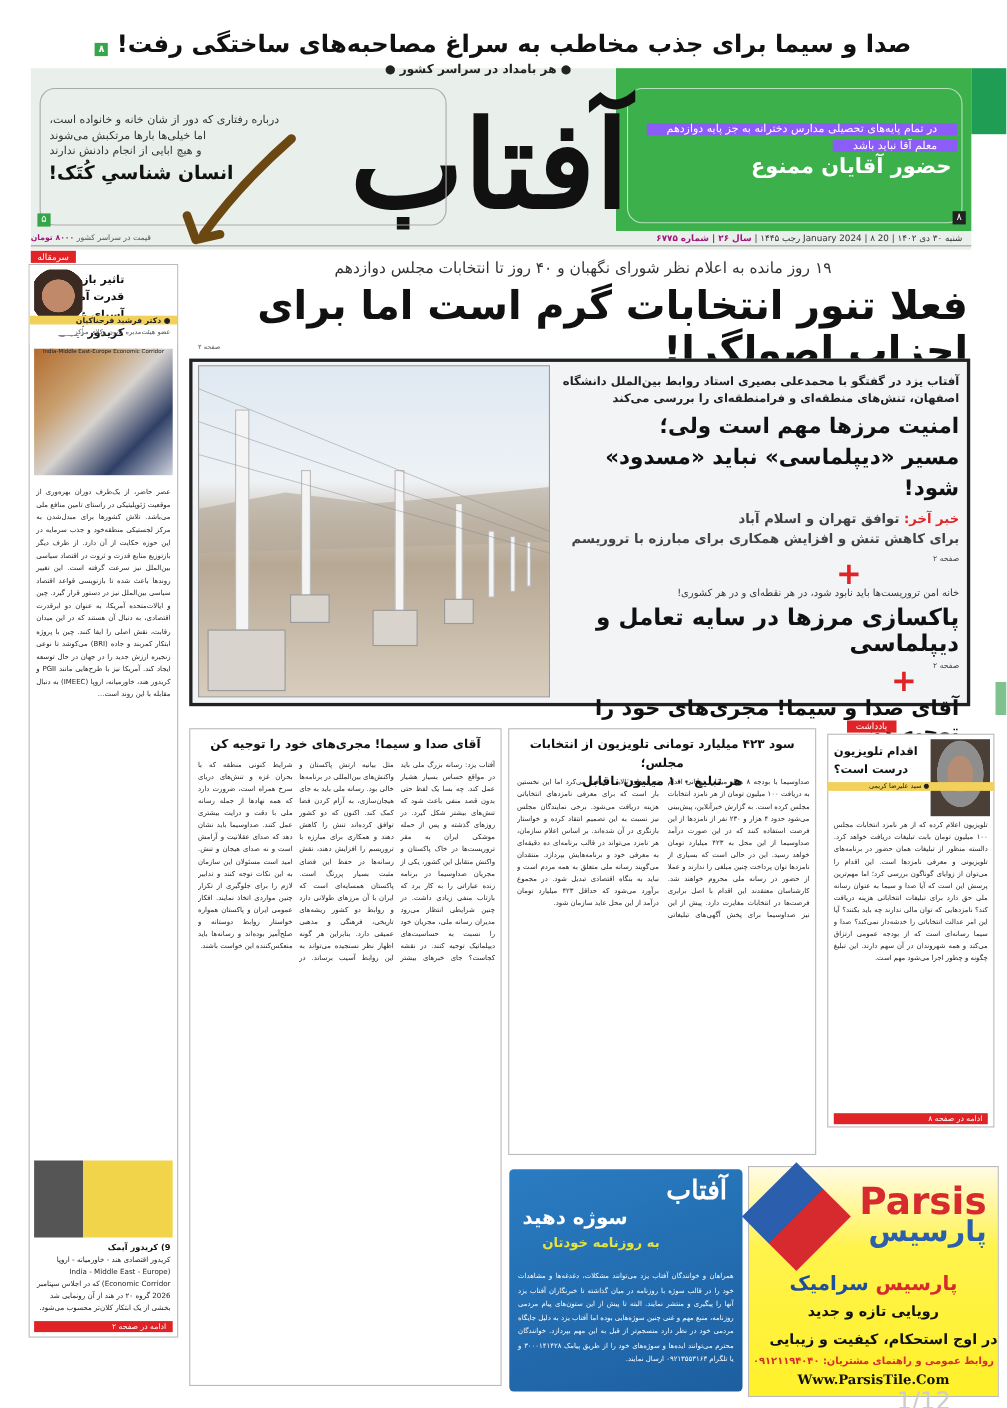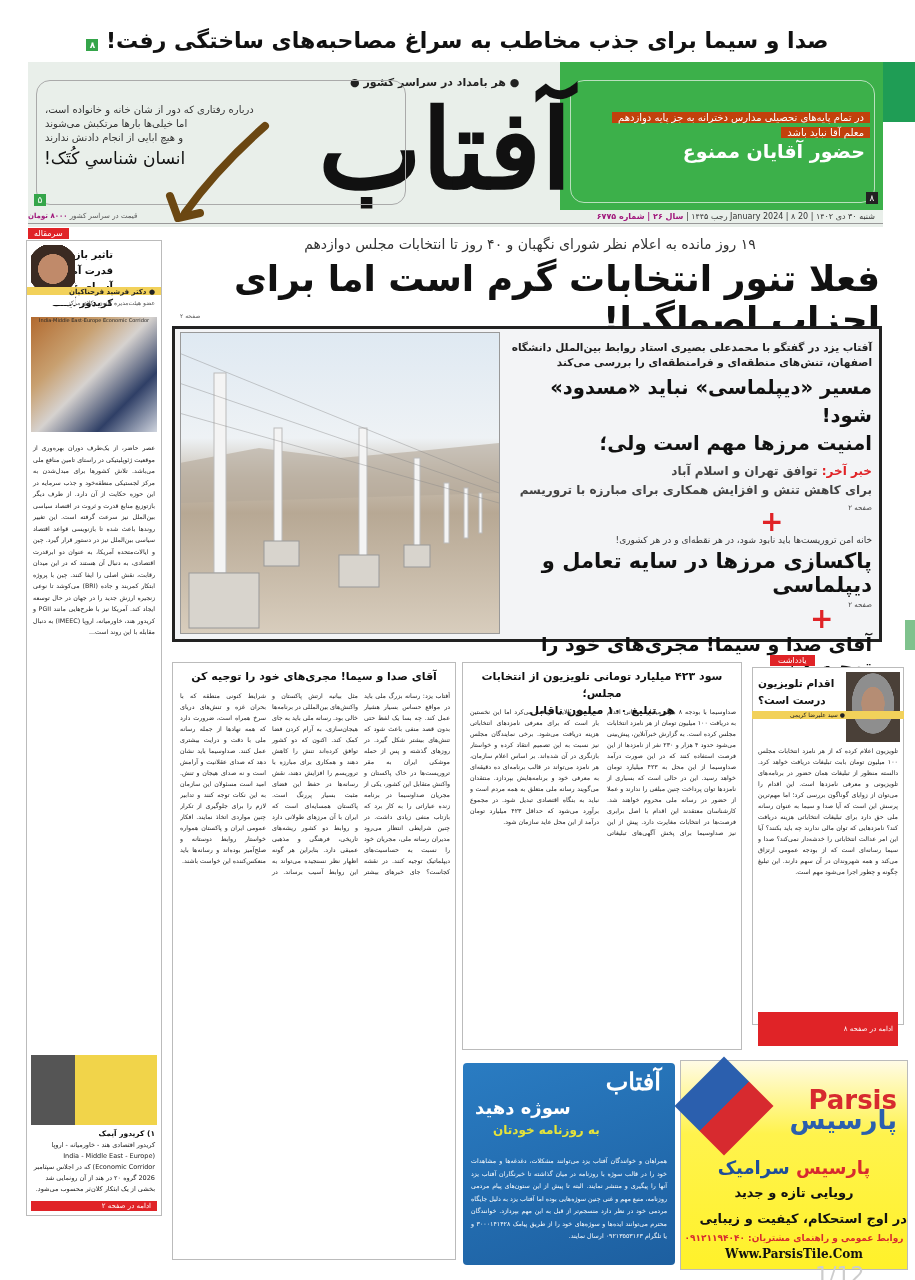--- a/index.html
+++ b/index.html
@@ -4,29 +4,29 @@
 <style>
 *{box-sizing:border-box;margin:0;padding:0}
 body{width:915px;height:1280px;background:#fff;font-family:"DejaVu Sans",sans-serif;position:relative;overflow:hidden;direction:rtl;color:#111}
 .abs{position:absolute}
 .top-head{top:28px;left:0;width:915px;text-align:center;font-weight:bold;font-size:22px;color:#111}
 .pgnum{display:inline-block;background:#35a54a;color:#fff;font-size:9px;width:12px;height:12px;line-height:12px;text-align:center}
 .masthead{top:62px;left:28px;width:855px;height:165px;background:#e9efea}
 .green-panel{top:62px;left:560px;width:323px;height:148px;background:#3cb04a}
 .green-inner{top:80px;left:570px;width:305px;height:123px;border:1px solid #b9e0bd;border-radius:14px}
 .green-sub{top:110px;left:580px;width:290px;font-size:10px;color:#fff;text-align:right;line-height:15px}
-.green-sub span{background:#c2410c;padding:0 6px}
+.green-sub span{background:#8b5cf6;padding:0 18px}
 .green-title{top:140px;left:580px;width:285px;font-size:19px;font-weight:bold;color:#fff;text-align:right}
 .pg8{top:192px;left:866px;background:#222;color:#fff;font-size:9px;width:12px;height:12px;text-align:center;line-height:12px}
 .side-green{top:62px;left:883px;width:32px;height:60px;background:#1f9d55}
 .logo{top:75px;left:295px;width:300px;height:150px;font-size:110px;font-weight:bold;color:#111;text-align:center;line-height:150px;font-family:"DejaVu Serif",serif}
-.everyday{top:76px;left:350px;font-size:11px;font-weight:bold;color:#222}
+.everyday{top:56px;left:350px;font-size:11px;font-weight:bold;color:#222}
 .left-box{top:80px;left:36px;width:370px;height:125px;border:1px solid #aaa;border-radius:14px}
 .left-sub{top:103px;left:45px;width:330px;font-size:10px;color:#333;text-align:left;direction:rtl;line-height:14px}
-.left-title{top:148px;left:44px;font-size:17px;font-weight:normal;color:#111}
+.left-title{top:148px;left:44px;font-size:17px;font-weight:bold;color:#111}
 .pg5{top:194px;left:34px}
 .date-line{top:212px;left:405px;width:470px;font-size:8px;color:#333;text-align:right}
 .date-line b{color:#a0167b}
 .price-line{top:212px;left:28px;font-size:7px;color:#555}
 .price-line b{color:#a0167b}
 .hr-top{top:223px;left:28px;width:855px;height:1px;background:#999}
 .kicker{top:236px;left:180px;width:700px;text-align:center;font-size:14px;color:#333}
 .main-head{top:258px;left:175px;width:705px;text-align:right;font-size:36px;font-weight:bold;color:#111;letter-spacing:-1px}
 .main-head-pg{top:312px;left:180px;font-size:6px;color:#555}
 .feature{top:326px;left:172px;width:710px;height:316px;border:3px solid #222;background:#f3f4f6}
@@ -57,35 +57,35 @@
 .ed-fn{padding:2px 6px;font-size:6.5px;line-height:11px;color:#222}
 .cont-bar{margin:4px;background:#e02327;color:#fff;font-size:7px;padding:1px 6px}
 .arrow{top:118px;left:140px;width:140px;height:120px}
 .note-tag{top:655px;left:770px;background:#e02327;color:#fff;font-size:8px;padding:1px 8px}
 .note-box{top:667px;left:752px;width:152px;height:358px;border:1px solid #bbb;background:#fff}
 .note-title{top:675px;left:758px;width:80px;text-align:left;font-size:10.5px;font-weight:bold;line-height:17px}
 .note-avatar{top:672px;left:846px;width:54px;height:70px;background:radial-gradient(ellipse at 50% 45%,#b58d74 0 30%,#8e8e8e 31% 55%,#4a4038 56%)}
 .note-bar{top:711px;left:752px;width:152px;height:8px;background:#f2d15a}
 .note-author{top:711px;left:790px;font-size:6px;color:#222}
 .note-text{top:745px;left:758px;width:140px;font-size:6.3px;line-height:11px;color:#222;text-align:justify}
-.note-cont{top:1012px;left:758px;width:140px;background:#e02327;color:#fff;font-size:7px;padding:13px 5px}
+.note-cont{top:1012px;left:758px;width:140px;background:#e02327;color:#fff;font-size:7px;padding:1px 5px}
 .article-box{top:662px;left:462px;width:280px;height:388px;border:1px solid #bbb;background:#fff}
 .a-title{top:668px;left:462px;width:280px;text-align:center;font-size:11px;font-weight:bold;line-height:17px}
 .a-text{top:706px;left:470px;width:266px;font-size:6.3px;line-height:11px;color:#222;text-align:justify;column-count:2;column-gap:8px;height:336px;overflow:hidden}
 .article2{top:662px;left:172px;width:284px;height:598px;border:1px solid #bbb;background:#fff}
 .a2-title{top:670px;left:172px;width:284px;text-align:center;font-size:11px;font-weight:bold}
 .a2-text{top:690px;left:180px;width:270px;font-size:6.3px;line-height:11px;color:#222;text-align:justify;column-count:3;column-gap:6px;height:560px;overflow:hidden}
 .ad-blue{top:1063px;left:463px;width:212px;height:202px;background:linear-gradient(160deg,#2a7cc2,#1d5fa0);border-radius:4px;color:#fff}
 .ad-blue-logo{position:absolute;top:4px;right:14px;font-size:24px;font-weight:bold;font-family:"DejaVu Serif",serif}
 .ad-blue-slogan1{position:absolute;top:34px;left:12px;font-size:18px;font-weight:bold;color:#fff}
 .ad-blue-slogan2{position:absolute;top:60px;left:30px;font-size:12px;font-weight:bold;color:#e6e33a}
 .ad-blue-text{position:absolute;top:92px;left:8px;width:196px;font-size:6.3px;line-height:12.5px;text-align:justify}
 .ad-parsis{top:1060px;left:680px;width:228px;height:210px;background:linear-gradient(180deg,#fffbe6 0%,#fff34d 35%,#fff12a 100%);border:1px solid #bbb}
 .pl-logo{position:absolute;top:10px;left:8px;width:70px;height:70px;transform:rotate(45deg);background:linear-gradient(90deg,#2b5fae 50%,#d72a2f 50%)}
-.pl-en{position:absolute;top:24px;right:10px;font-size:26px;font-weight:bold;color:#d72a2f}
+.pl-en{position:absolute;top:12px;right:10px;font-size:34px;font-weight:bold;color:#d72a2f}
 .pl-fa{position:absolute;top:44px;right:10px;font-size:26px;font-weight:bold;color:#2b5fae}
 .pl-l1{position:absolute;top:96px;width:100%;text-align:center;font-size:18px;font-weight:bold}
 .pl-l1 .r{color:#d72a2f}.pl-l1 .b{color:#1f4e9a}
 .pl-l2{position:absolute;top:124px;width:100%;text-align:center;font-size:13px;font-weight:bold}
 .pl-l3{position:absolute;top:150px;width:100%;text-align:right;font-size:13px;font-weight:bold}
 .pl-l4{position:absolute;top:172px;width:100%;text-align:center;font-size:9px;font-weight:bold;color:#d72a2f}
 .pl-l5{position:absolute;top:186px;width:100%;text-align:center;font-size:12px;font-weight:bold;font-family:"DejaVu Serif",serif;direction:ltr}
 .page-ind{top:1262px;left:815px;font-size:22px;color:#ccc;direction:ltr}
 </style>
 </head>
@@ -160,22 +160,22 @@
     <g stroke="#888" stroke-width="0.6" opacity="0.7">
       <line x1="0" y1="20" x2="320" y2="150"></line>
         <line x1="0" y1="50" x2="320" y2="160"></line>
         <line x1="0" y1="80" x2="320" y2="170"></line>
     </g>
   </svg>
 </div>
 <div class="abs feat-col">
   <div class="fc-intro">آفتاب یزد در گفتگو با محمدعلی بصیری استاد روابط بین‌الملل دانشگاه اصفهان، تنش‌های منطقه‌ای و فرامنطقه‌ای را بررسی می‌کند</div>
   <div class="fc-title">
+    <div>امنیت مرزها مهم است ولی؛</div>
     <div>مسیر «دیپلماسی» نباید «مسدود» شود!</div>
-    <div>امنیت مرزها مهم است ولی؛</div>
   </div>
   <div class="fc-latest">
     <span class="red">خبر آخر:</span>
     <span>توافق تهران و اسلام آباد</span><br>
     <span>برای کاهش تنش و افزایش همکاری برای مبارزه با تروریسم</span>
   </div>
   <div class="fc-pg">صفحه ۲</div>
   <div class="plus" style="text-align:left;padding-left:250px">+</div>
   <div class="fc-small">خانه امن تروریست‌ها باید نابود شود، در هر نقطه‌ای و در هر کشوری!</div>
   <div class="fc-title2">پاکسازی مرزها در سایه تعامل و دیپلماسی</div>
@@ -194,21 +194,21 @@
       <div class="ed-avatar"></div>
       <div class="ed-bar"></div>
       <div class="ed-author">● دکتر فرشید فرحناکیان</div>
       <div class="ed-role">عضو هیئت‌مدیره کانون وکلای مرکز</div>
     </div>
     <div class="ed-photo">
       <div style="font-size:5px;color:#222;text-align:center;direction:ltr">India-Middle East-Europe Economic Corridor</div>
     </div>
     <div class="ed-text" style="height:615px;overflow:hidden">عصر حاضر، از یک‌طرف دوران بهره‌وری از موقعیت ژئوپلیتیکی در راستای تامین منافع ملی می‌باشد. تلاش کشورها برای مبدل‌شدن به مرکز لجستیکی منطقه‌خود و جذب سرمایه در این حوزه حکایت از آن دارد. از طرف دیگر بازتوزیع منابع قدرت و ثروت در اقتصاد سیاسی بین‌الملل نیز سرعت گرفته است. این تغییر روندها باعث شده تا بازنویسی قواعد اقتصاد سیاسی بین‌الملل نیز در دستور قرار گیرد. چین و ایالات‌متحده آمریکا، به عنوان دو ابرقدرت اقتصادی، به دنبال آن هستند که در این میدان رقابت، نقش اصلی را ایفا کنند. چین با پروژه ابتکار کمربند و جاده (BRI) می‌کوشد تا نوعی زنجیره ارزش جدید را در جهان در حال توسعه ایجاد کند. آمریکا نیز با طرح‌هایی مانند PGII و کریدور هند، خاورمیانه، اروپا (IMEEC) به دنبال مقابله با این روند است...</div>
     <div class="ed-photo2"></div>
-    <div class="ed-fn-title">۱) کریدور آیمک</div>
+    <div class="ed-fn-title">9) کریدور آیمک</div>
     <div class="ed-fn">کریدور اقتصادی هند - خاورمیانه - اروپا (India - Middle East - Europe Economic Corridor) که در اجلاس سپتامبر 2026 گروه ۲۰ در هند از آن رونمایی شد بخشی از یک ابتکار کلان‌تر محسوب می‌شود.</div>
     <div class="cont-bar">ادامه در صفحه ۲</div>
   </div>
 </div>
 
 <div class="abs note-box"></div>
 <div class="abs note-tag">یادداشت</div>
 <div class="abs note-avatar"></div>
 <div class="abs note-title">اقدام تلویزیون درست است؟</div>
 <div class="abs note-bar"></div>

